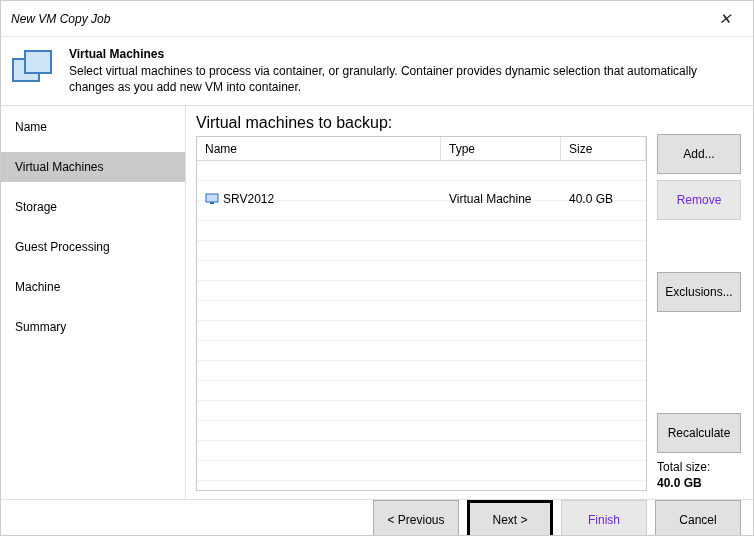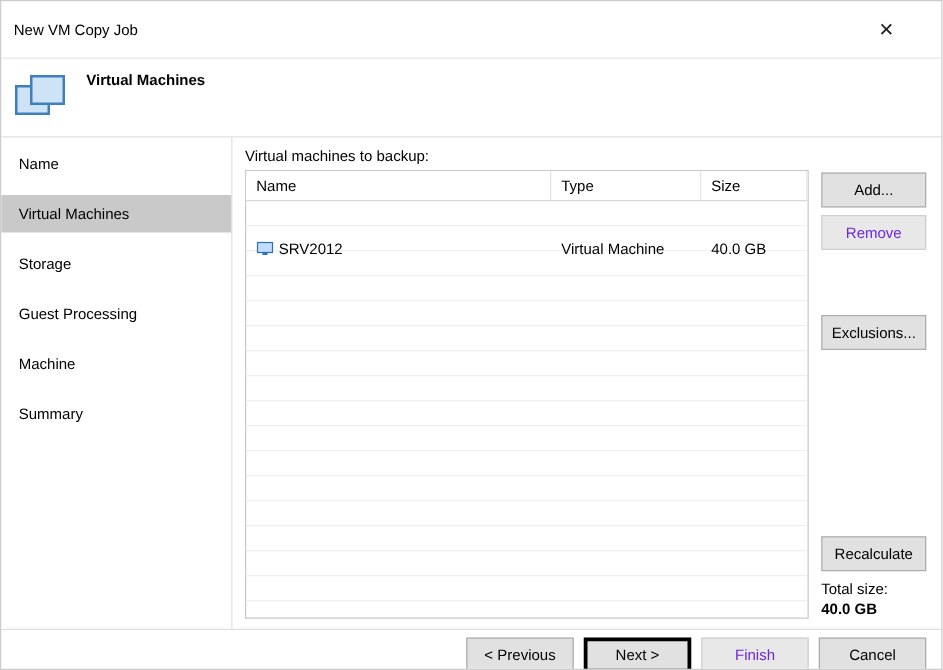--- a/index.html
+++ b/index.html
@@ -8,25 +8,26 @@
     font-family: "Segoe UI", Tahoma, sans-serif;
     font-size: 12px;
     color: #000;
     background: #fff;
     width: 754px;
     height: 536px;
     overflow: hidden;
     border: 1px solid #ccc;
   }
   .titlebar {
-    height: 46px;
-    display: flex;
-    align-items: center;
-    padding: 0 24px 0 10px;
+    height: 36px;
+    display: flex;
+    align-items: center;
+    padding: 0 8px 0 10px;
     border-bottom: 1px solid #e6e6e6;
+    font-style: italic;
   }
   .titlebar .title {
     flex: 1;
     font-size: 12px;
   }
   .titlebar .close {
     width: 40px;
     height: 30px;
     display: flex;
     align-items: center;
@@ -76,21 +77,21 @@
     display: flex;
     padding: 8px 12px 8px 10px;
     gap: 10px;
   }
   .main-left {
     flex: 1;
     display: flex;
     flex-direction: column;
   }
   .caption {
-    font-size: 12px;
+    font-size: 16px;
     margin-bottom: 4px;
   }
   .grid {
     flex: 1;
     border: 1px solid #c9c9c9;
     background: #fff;
     display: flex;
     flex-direction: column;
   }
   .grid-head {
@@ -126,21 +127,21 @@
   .grid-row.empty { }
   .vm-icon svg { display: block; }
   .right-buttons {
     width: 84px;
     display: flex;
     flex-direction: column;
     gap: 6px;
     padding-top: 20px;
   }
   .btn {
-    height: 28px;
+    height: 40px;
     border: 1px solid #adadad;
     background: #e1e1e1;
     font-size: 12px;
     font-family: inherit;
     cursor: default;
     padding: 0 6px;
   }
   .btn:disabled {
     color: #6d28d9;
     border-color: #cfcfcf;
@@ -178,20 +179,21 @@
 
 <div class="header">
   <div class="header-icon">
     <svg width="46" height="42" viewBox="0 0 46 42">
       <rect x="2" y="12" width="26" height="22" fill="#cfe3f7" stroke="#3d7fbf" stroke-width="2"></rect>
       <rect x="14" y="4" width="26" height="22" fill="#cfe3f7" stroke="#3d7fbf" stroke-width="2"></rect>
     </svg>
   </div>
   <div class="header-text">
     <div class="heading">Virtual Machines</div>
+    <div class="desc">Select virtual machines to process via container, or granularly. Container provides dynamic selection that automatically changes as you add new VM into container.</div>
   </div>
 </div>
 
 <div class="body">
   <div class="sidebar">
     <div class="side-item">Name</div>
     <div class="side-item selected">Virtual Machines</div>
     <div class="side-item">Storage</div>
     <div class="side-item">Guest Processing</div>
     <div class="side-item">Machine</div>

